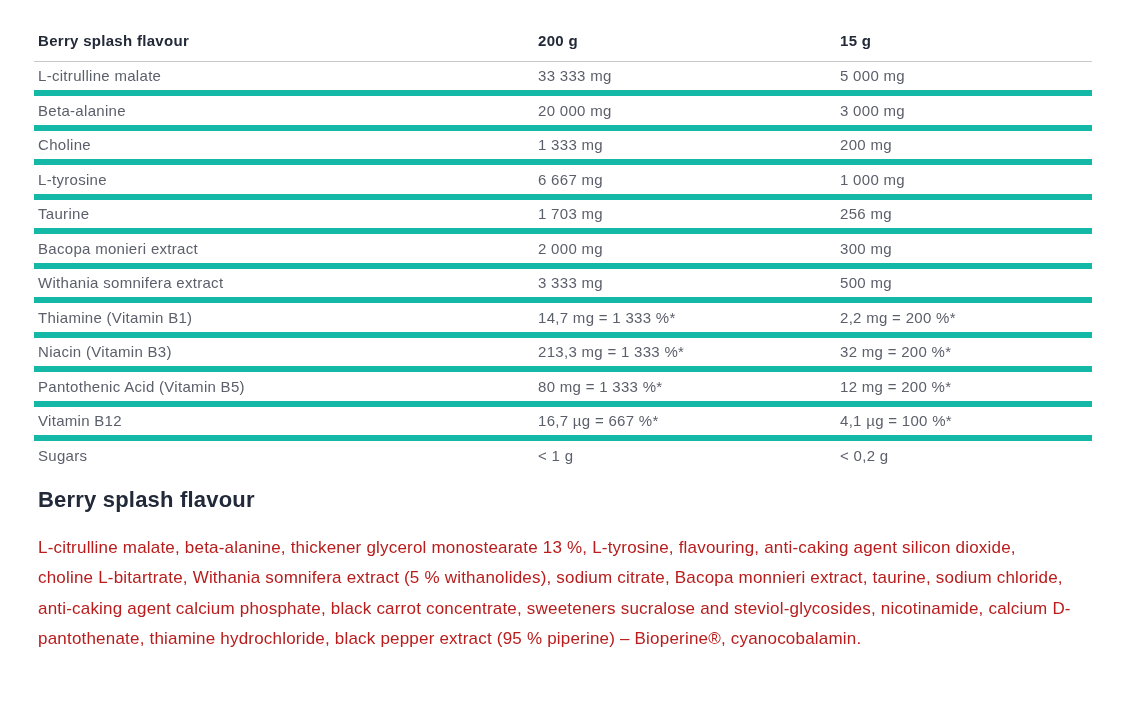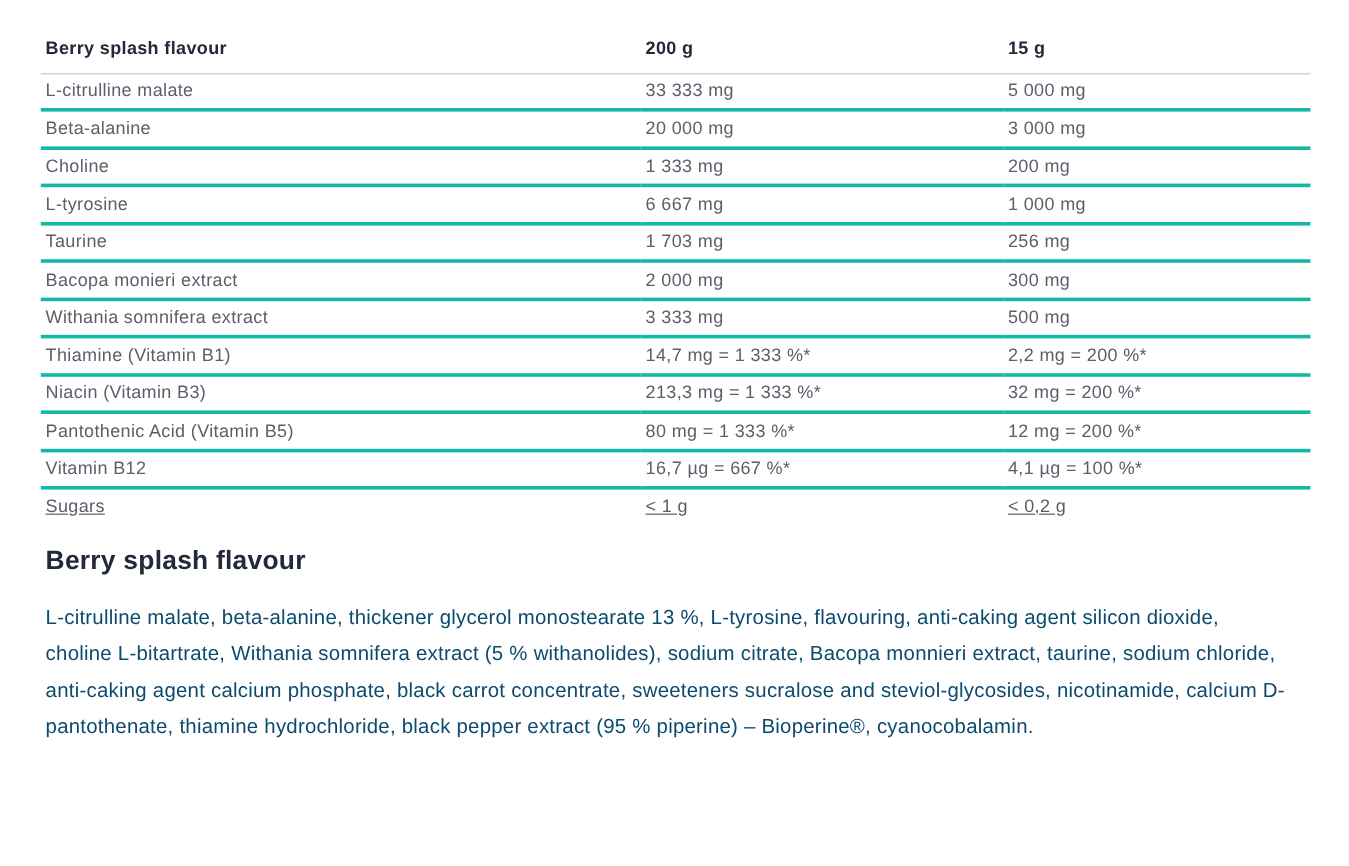--- a/index.html
+++ b/index.html
@@ -35,42 +35,41 @@
   }
   table.nutrition td {
     font-size: 15px;
     font-weight: 400;
     color: #5b5f6a;
     letter-spacing: 0.3px;
     height: 28.5px;
     box-sizing: content-box;
     vertical-align: middle;
     padding: 0 0 0 4px;
-    border-bottom: 3px solid #14b8a6;
+    border-bottom: 6px solid #14b8a6;
     white-space: nowrap;
   }
   table.nutrition tbody tr:last-child td {
     border-bottom: none;
-    text-decoration: underline;
   }
   h2.flavour-heading {
     margin: 18px 0 0 4px;
     font-size: 22px;
     line-height: 24px;
     font-weight: 700;
     color: #222938;
     letter-spacing: 0.2px;
   }
   p.ingredients {
     width: 1034px;
     margin: 21px 0 0 4px;
     font-size: 17px;
     line-height: 30.5px;
     font-weight: 400;
-    color: #0c4a6e;
+    color: #b91c1c;
     letter-spacing: 0.2px;
   }
 </style>
 </head>
 <body>
 
 <div class="page">
 
   <table class="nutrition">
     <colgroup>

